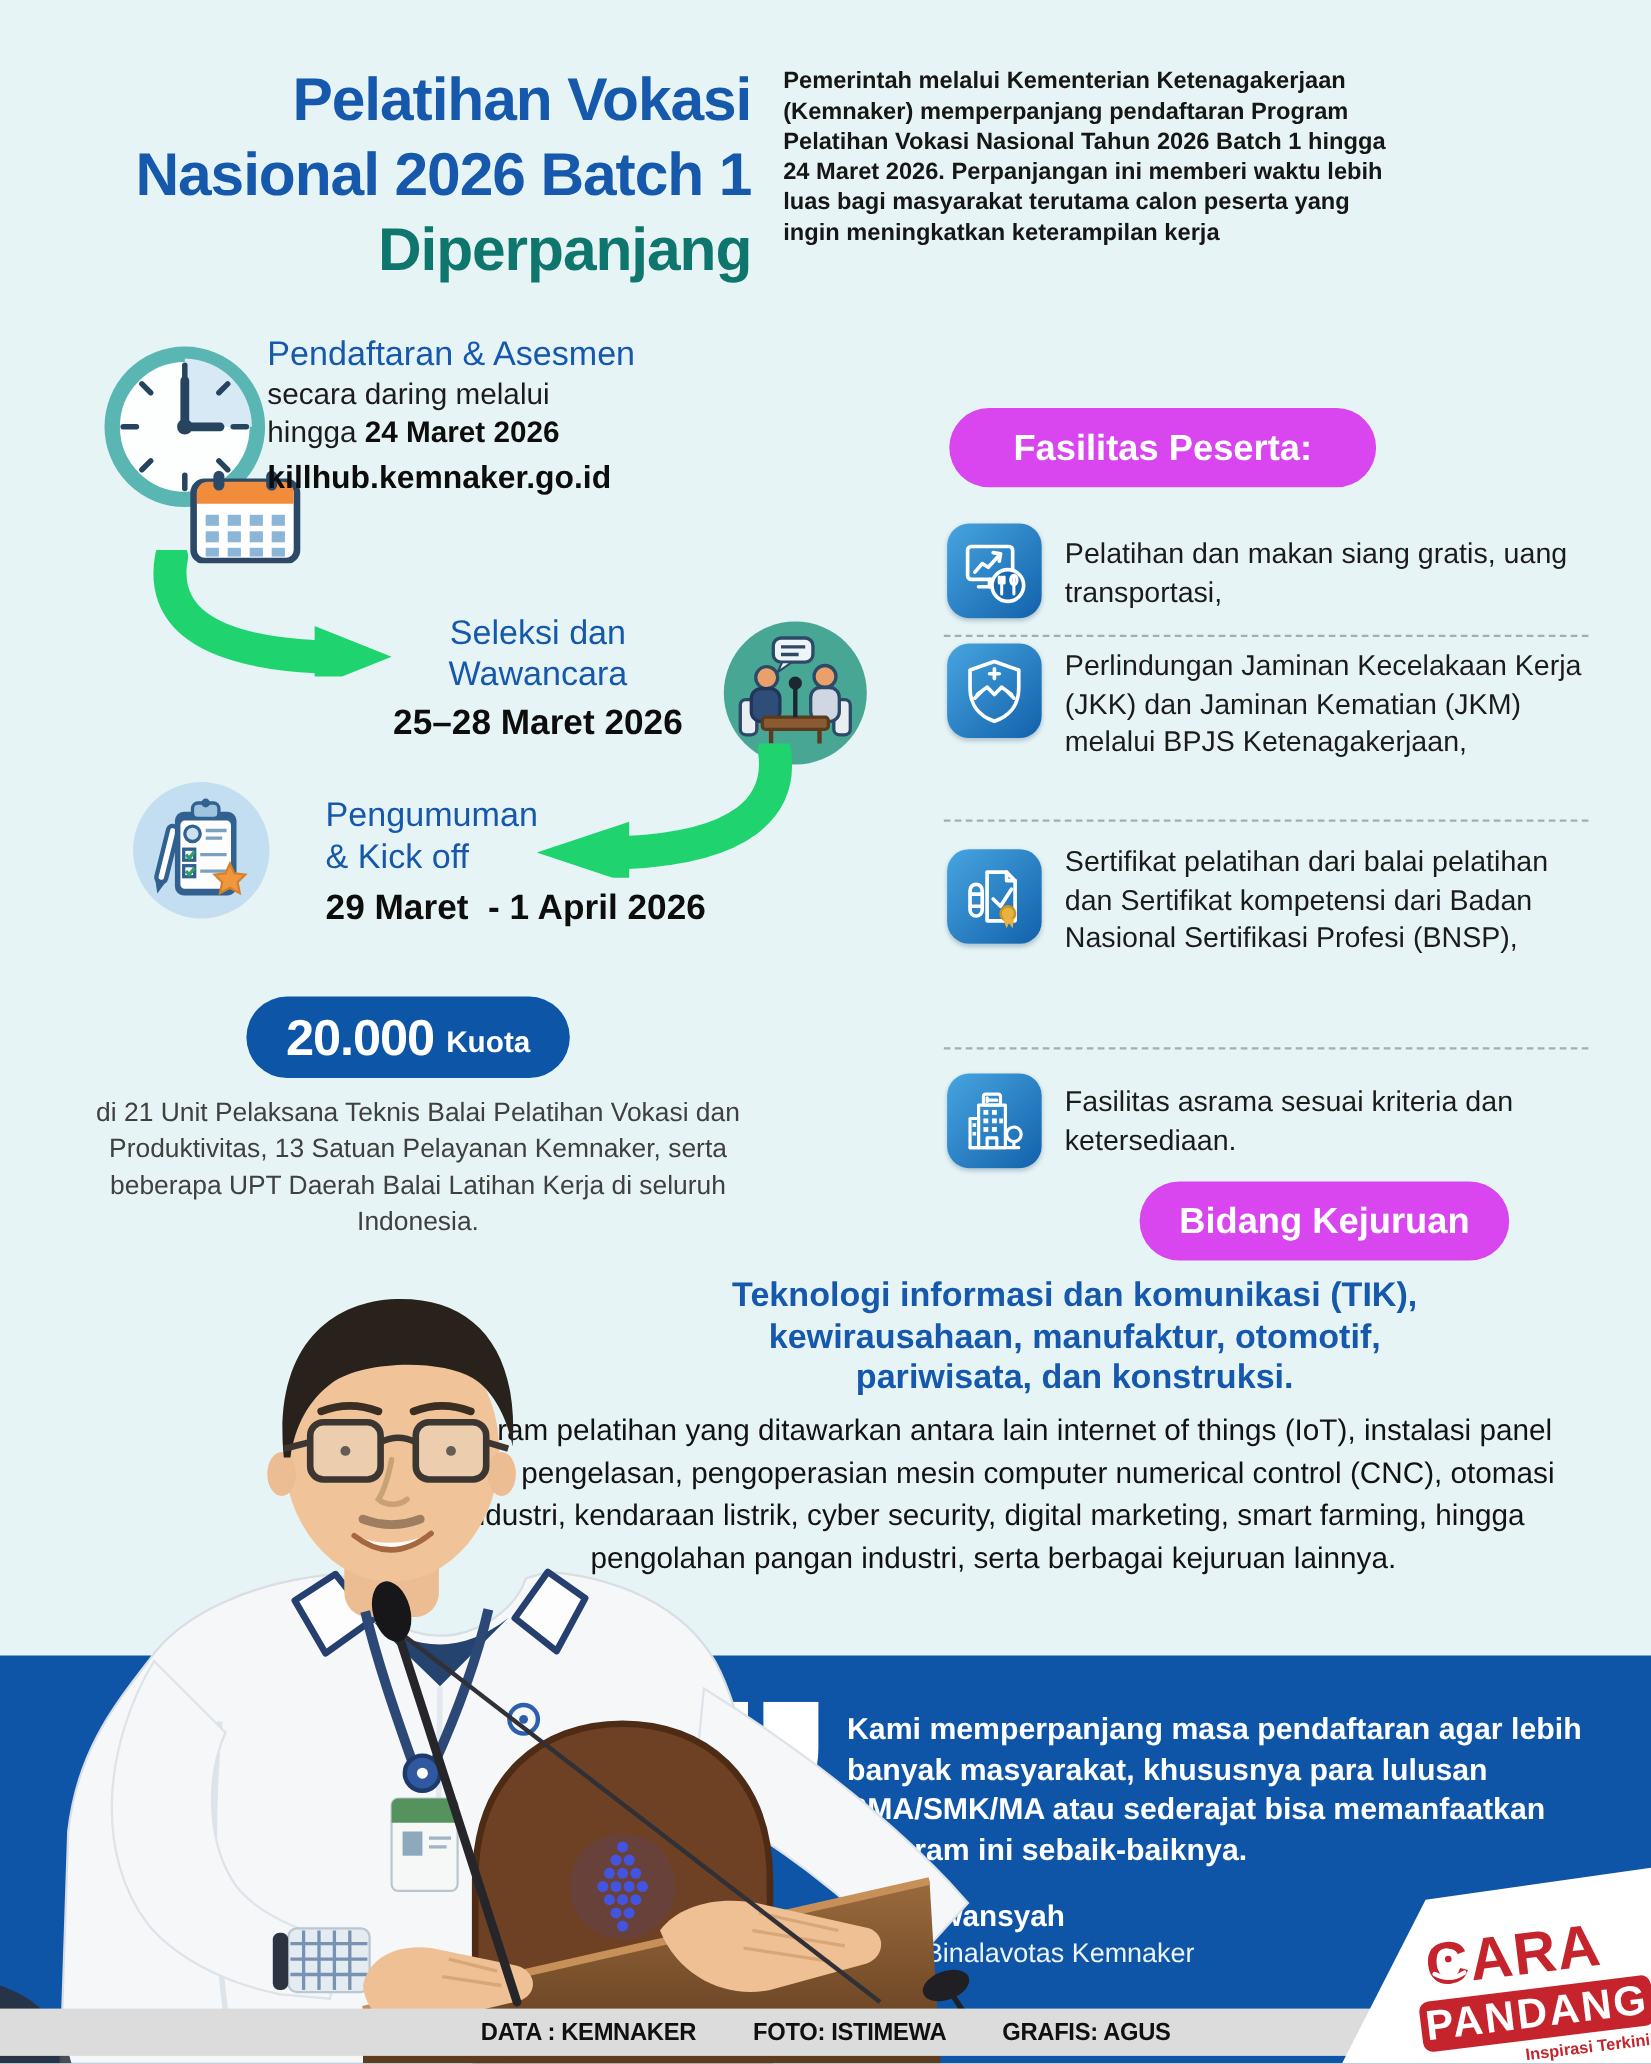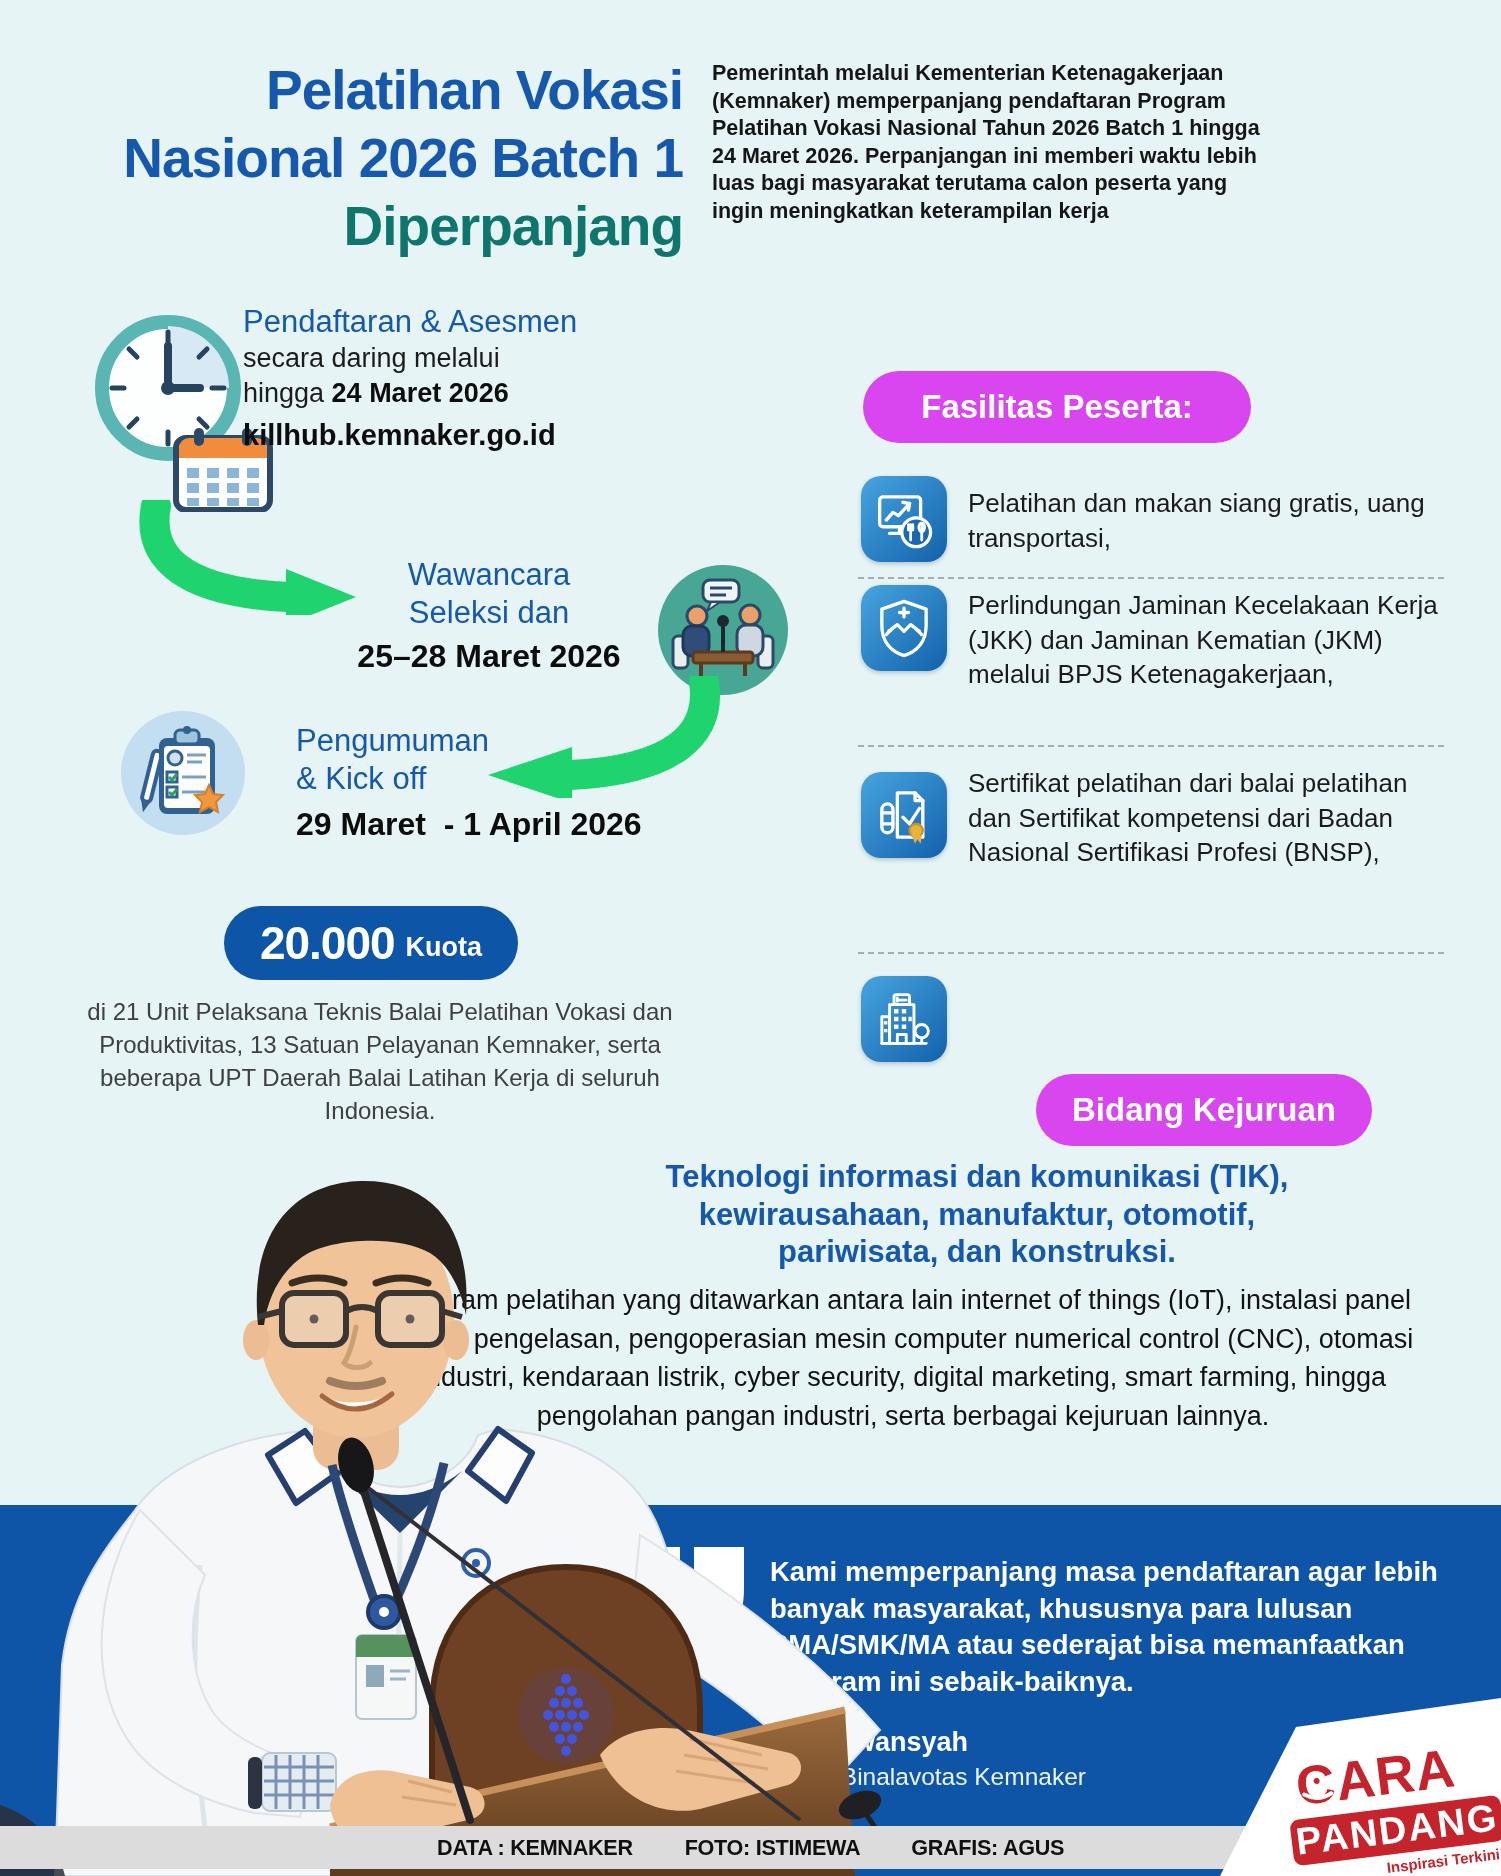--- a/index.html
+++ b/index.html
@@ -136,22 +136,22 @@
     <div class="step-text"><span>hingga </span><span class="bold-date">24 Maret 2026</span></div>
     <div class="site">killhub.kemnaker.go.id</div>
   </div>
 
   <svg class="arrow1" viewBox="0 0 230 115">
     <path d="M18,6 C8,58 46,92 150,97" fill="none" stroke="#1fd36f" stroke-width="30" stroke-linecap="round"></path>
     <polygon points="148,69 148,125 218,97" fill="#1fd36f"></polygon>
   </svg>
 
   <div class="step2">
+    <div class="step-title">Seleksi dan</div>
     <div class="step-title">Wawancara</div>
-    <div class="step-title">Seleksi dan</div>
     <div class="date">25–28 Maret 2026</div>
   </div>
 
   <svg class="icon-interview" viewBox="0 0 132 132">
     <circle cx="66" cy="66" r="65" fill="#47a794"></circle>
     <rect x="16" y="72" width="15" height="32" rx="5" fill="#e8eef2" stroke="#2c4a68" stroke-width="3"></rect>
     <rect x="101" y="72" width="15" height="32" rx="5" fill="#e8eef2" stroke="#2c4a68" stroke-width="3"></rect>
     <circle cx="40" cy="52" r="10" fill="#e9a06b" stroke="#2c4a68" stroke-width="3"></circle>
     <rect x="26" y="62" width="26" height="30" rx="9" fill="#2e4e79" stroke="#22365a" stroke-width="3"></rect>
     <circle cx="93" cy="51" r="10" fill="#e9a06b" stroke="#2c4a68" stroke-width="3"></circle>
@@ -282,20 +282,21 @@
         <rect x="19" y="26" width="4" height="4"></rect>
           <rect x="26" y="26" width="4" height="4"></rect>
           <rect x="32" y="26" width="3" height="4"></rect>
         <rect x="19" y="33" width="4" height="4"></rect>
           <rect x="26" y="33" width="4" height="4"></rect>
         <rect x="10" y="30" width="3" height="3"></rect>
           <rect x="10" y="37" width="3" height="3"></rect>
       </g>
     </svg>
   </div>
+  <div class="ftext" style="top:984px">Fasilitas asrama sesuai kriteria dan ketersediaan.</div>
 
   <div class="pill pill-kejuruan">
     <span>Bidang Kejuruan</span>
   </div>
   <div class="kejuruan-lines">
     <div>Teknologi informasi dan komunikasi (TIK),</div>
     <div>kewirausahaan, manufaktur, otomotif,</div>
     <div>pariwisata, dan konstruksi.</div>
   </div>
   <div class="program-text">Program pelatihan yang ditawarkan antara lain internet of things (IoT), instalasi panel surya, pengelasan, pengoperasian mesin computer numerical control (CNC), otomasi industri, kendaraan listrik, cyber security, digital marketing, smart farming, hingga pengolahan pangan industri, serta berbagai kejuruan lainnya.</div>

